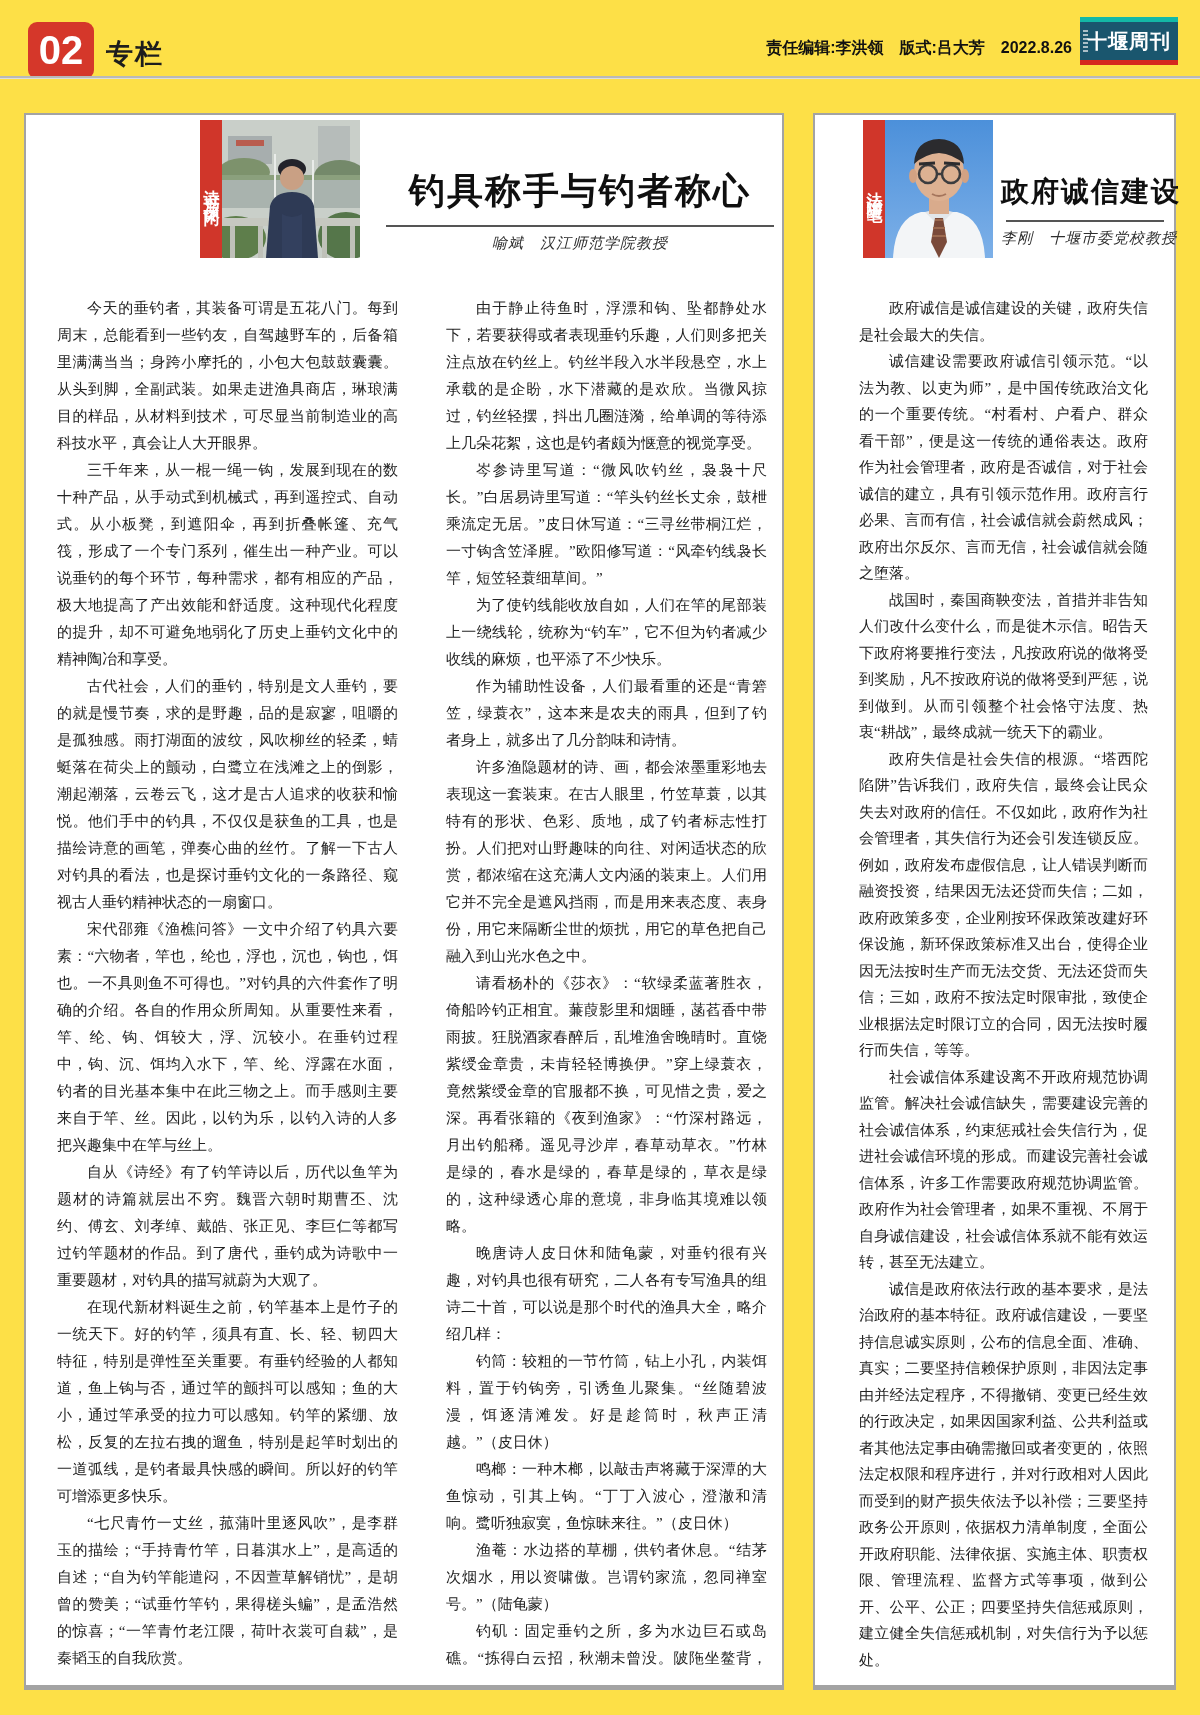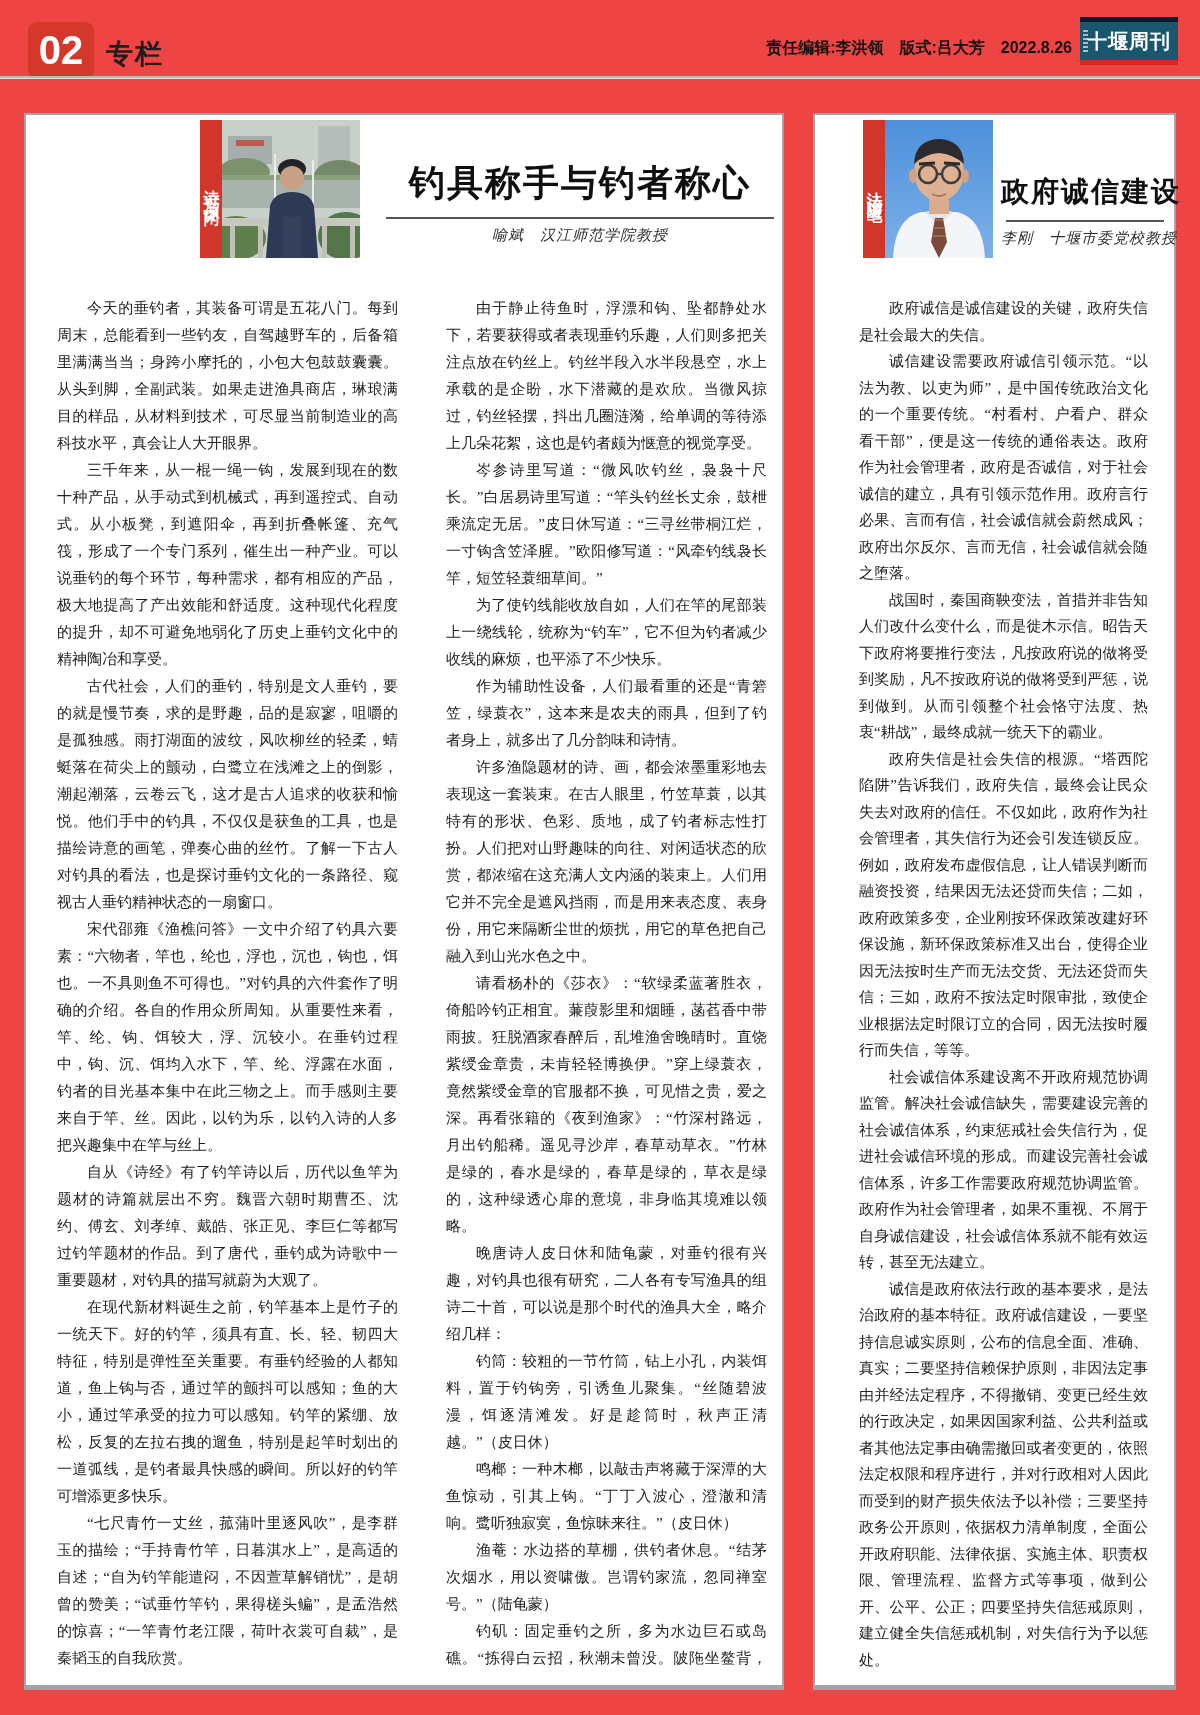--- a/index.html
+++ b/index.html
@@ -1,19 +1,19 @@
 <!DOCTYPE html>
 <html><head>
 <meta charset="utf-8">
 <style>
   * { margin:0; padding:0; box-sizing:border-box; }
   html,body { background:#ffffff; }
   .page {
     position:relative; width:1200px; height:1715px; margin:0 auto;
-    background:#ef4444; overflow:hidden;
+    background:#fde047; overflow:hidden;
     font-family:"Liberation Serif","DejaVu Serif",serif; color:#1c1c1c;
   }
   
   .pagenum {
     position:absolute; left:28px; top:22px; width:66px; height:57px;
     background:#d5372a; border-radius:9px; color:#fff;
     font-family:"Liberation Sans","DejaVu Sans",sans-serif;
     font-size:40px; font-weight:bold; text-align:center; line-height:57px;
   }
   .section-title {
@@ -22,21 +22,21 @@
     font-size:27px; font-weight:bold; color:#1d1d1d; letter-spacing:2px;
   }
   .editor-info {
     position:absolute; right:128px; top:38px;
     font-family:"Liberation Sans","DejaVu Sans",sans-serif;
     font-size:16px; font-weight:bold; color:#111;
   }
   .masthead {
     position:absolute; right:22px; top:17px; width:98px; height:48px;
     background:#1a566e; display:flex; align-items:center; justify-content:center;
-    border-top:5px solid #0f172a; border-bottom:5px solid #d5281e;
+    border-top:5px solid #14b8a6; border-bottom:5px solid #d5281e;
   }
   .masthead-text {
     color:#fff; font-size:20px; font-weight:bold; letter-spacing:1px;
     font-family:"Liberation Serif","DejaVu Serif",serif; white-space:nowrap;
   }
   .masthead-side {
     position:absolute; left:3px; top:6px; width:5px; height:26px;
     background:repeating-linear-gradient(#1a566e 0 2px,#cfd9de 2px 4px);
     opacity:.8;
   }
@@ -120,21 +120,21 @@
         <rect x="128" y="106" width="5" height="32" fill="#bfc1b9"></rect>
         <rect x="52" y="34" width="2" height="52" fill="#e9ece9"></rect>
         <rect x="90" y="40" width="2" height="46" fill="#e9ece9"></rect>
         <ellipse cx="70" cy="49" rx="14" ry="10" fill="#23232a"></ellipse>
         <circle cx="70" cy="58" r="12" fill="#c9a084"></circle>
         <path d="M44 138 L48 86 Q52 72 70 72 Q88 72 92 86 L96 138 Z" fill="#2e3a55"></path>
         <path d="M60 94 Q70 100 80 94 L80 138 L60 138 Z" fill="#33405e"></path>
       </svg>
     </div>
 
-    <div class="title-block title-l" style="left:348px; top:44px; width:412px;">
+    <div class="title-block title-l" style="left:348px; top:52px; width:412px;">
       <h1 class="art-title">钓具称手与钓者称心</h1>
       <div class="title-underline"></div>
       <div class="byline">喻斌　汉江师范学院教授</div>
     </div>
 
     <div class="body-cols">
       <div class="col col-1">
           <p class="para">今天的垂钓者，其装备可谓是五花八门。每到周末，总能看到一些钓友，自驾越野车的，后备箱里满满当当；身跨小摩托的，小包大包鼓鼓囊囊。从头到脚，全副武装。如果走进渔具商店，琳琅满目的样品，从材料到技术，可尽显当前制造业的高科技水平，真会让人大开眼界。</p>
           <p class="para">三千年来，从一棍一绳一钩，发展到现在的数十种产品，从手动式到机械式，再到遥控式、自动式。从小板凳，到遮阳伞，再到折叠帐篷、充气筏，形成了一个专门系列，催生出一种产业。可以说垂钓的每个环节，每种需求，都有相应的产品，极大地提高了产出效能和舒适度。这种现代化程度的提升，却不可避免地弱化了历史上垂钓文化中的精神陶冶和享受。</p>
           <p class="para">古代社会，人们的垂钓，特别是文人垂钓，要的就是慢节奏，求的是野趣，品的是寂寥，咀嚼的是孤独感。雨打湖面的波纹，风吹柳丝的轻柔，蜻蜓落在荷尖上的颤动，白鹭立在浅滩之上的倒影，潮起潮落，云卷云飞，这才是古人追求的收获和愉悦。他们手中的钓具，不仅仅是获鱼的工具，也是描绘诗意的画笔，弹奏心曲的丝竹。了解一下古人对钓具的看法，也是探讨垂钓文化的一条路径、窥视古人垂钓精神状态的一扇窗口。</p>

